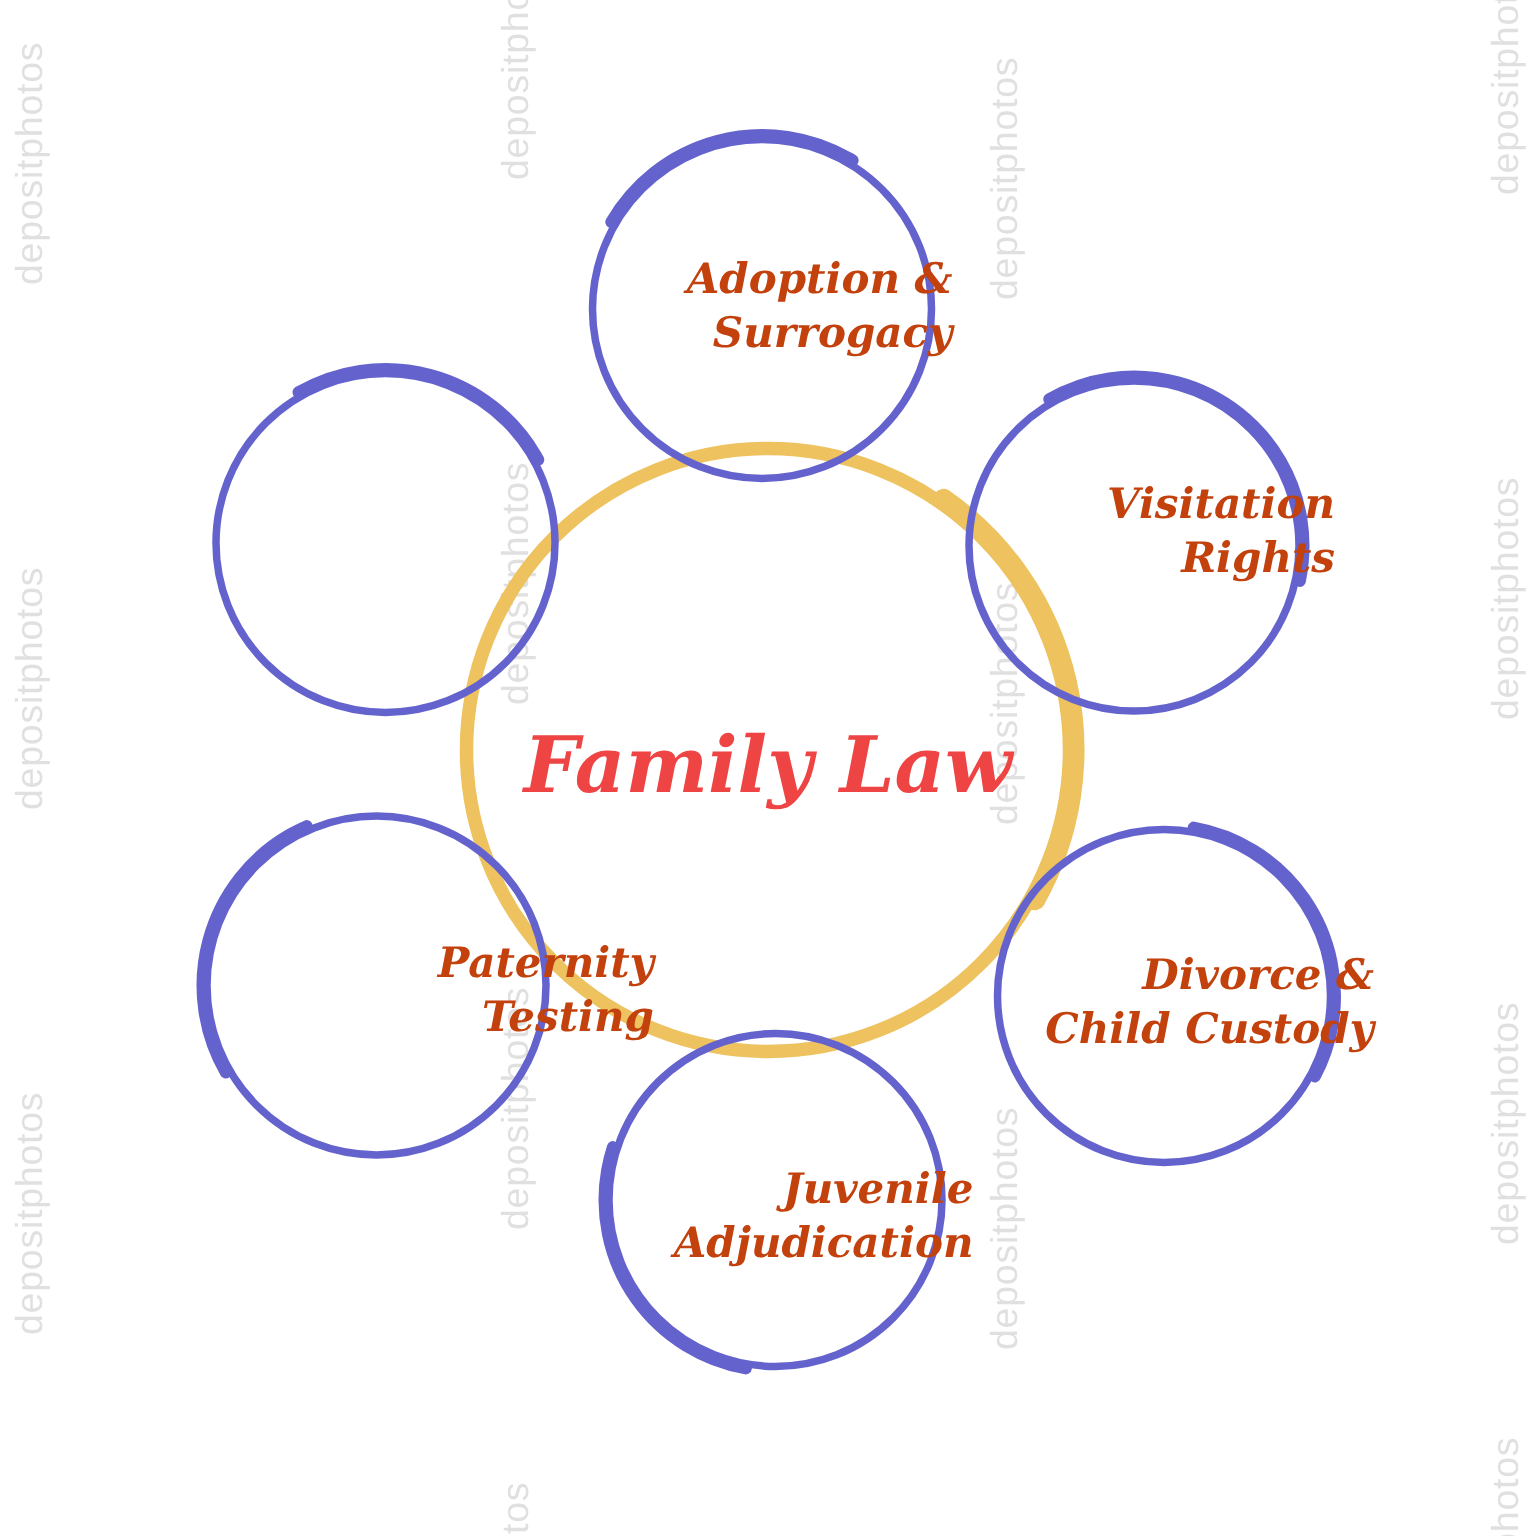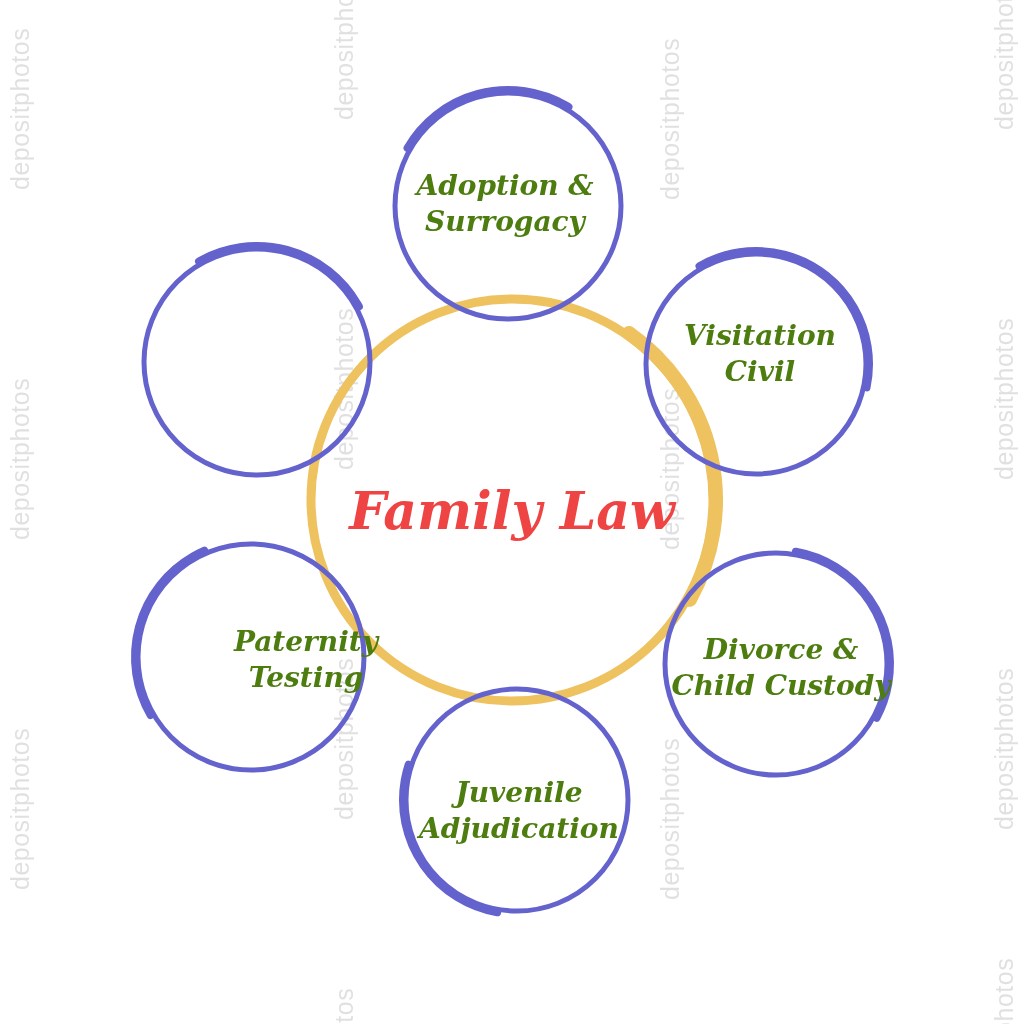--- a/index.html
+++ b/index.html
@@ -34,24 +34,24 @@
   }
   
   .diagram-svg {
     position: absolute;
     left: 0;
     top: 0;
   }
   
   .node-label {
     position: absolute;
-    text-align: center;
+    text-align: right;
     font-style: italic;
     font-weight: bold;
-    color: #4d7c0f;
+    color: #c2410c;
     font-size: 28px;
     line-height: 1.3;
     white-space: pre-line;
   }
   .center-title {
     position: absolute;
     text-align: center;
     font-style: italic;
     font-weight: bold;
     color: #ef4444;
@@ -120,21 +120,21 @@
         <circle cx="257" cy="362" r="113" stroke-width="5"></circle>
         <circle cx="257" cy="362" r="116" stroke-width="8" stroke-linecap="round" stroke-dasharray="185 730" transform="rotate(-120 257 362)"></circle>
       </g>
     </g>
   </svg>
 
   <div class="node-label" style="left:375px; top:168px; width:260px;">Adoption &amp;
 Surrogacy</div>
 
   <div class="node-label" style="left:630px; top:318px; width:260px;">Visitation
-Civil</div>
+Rights</div>
 
 
   <div class="center-title" style="left:312px; top:482px; width:400px;">Family Law</div>
 
   <div class="node-label" style="left:132px; top:624px; width:260px;margin-left:44px;">Paternity
 Testing</div>
 
   <div class="node-label" style="left:389px; top:775px; width:260px;">Juvenile
 Adjudication</div>
 

